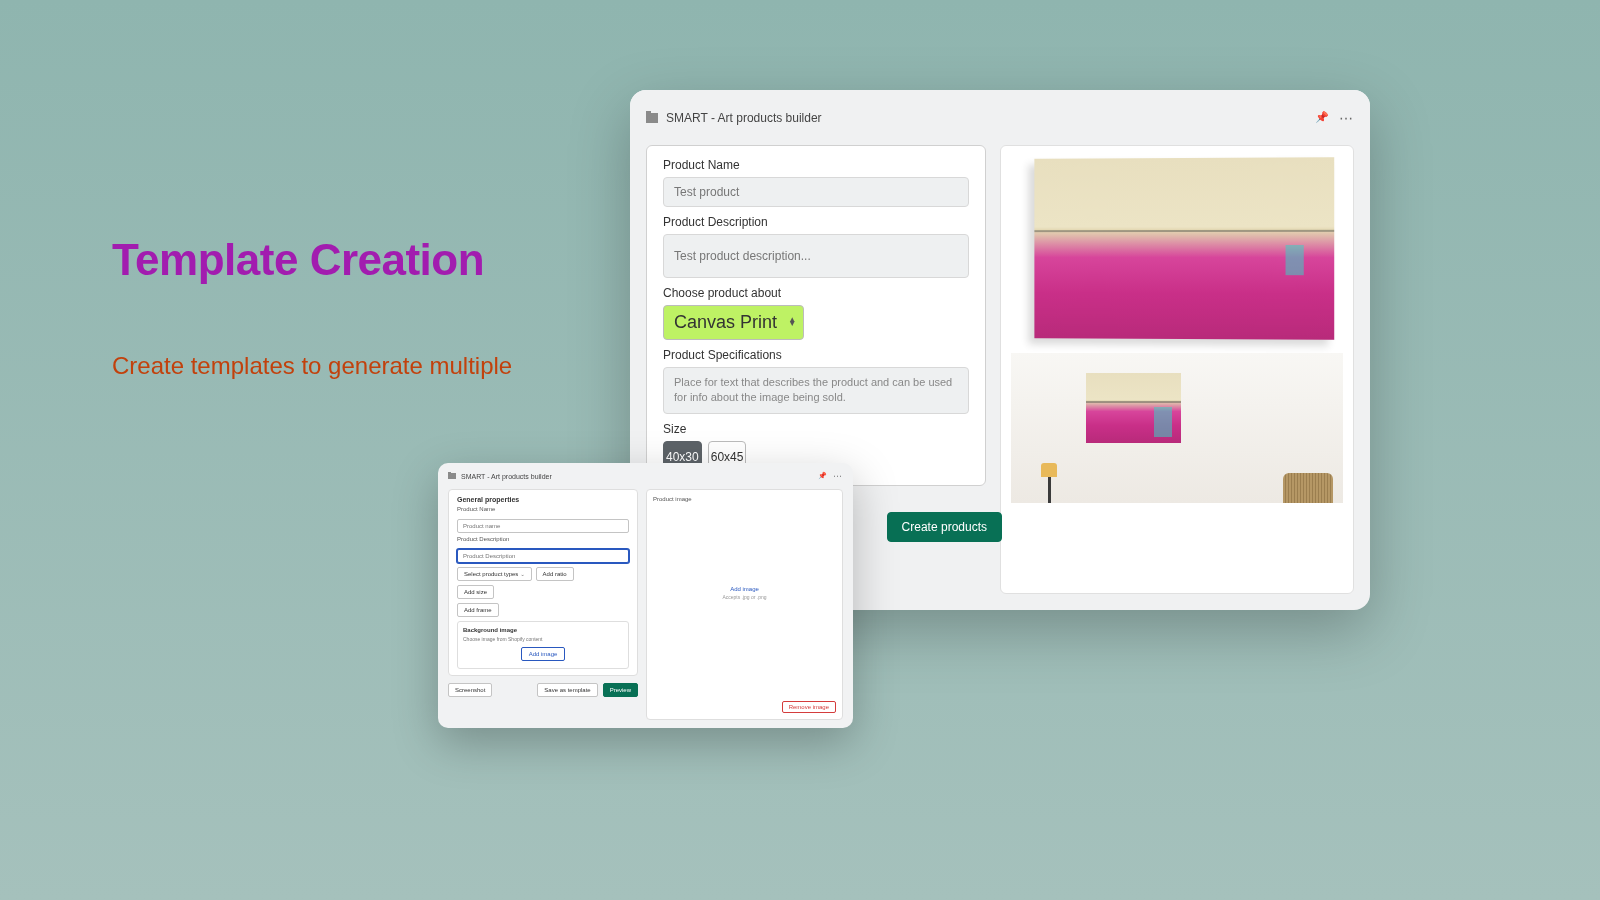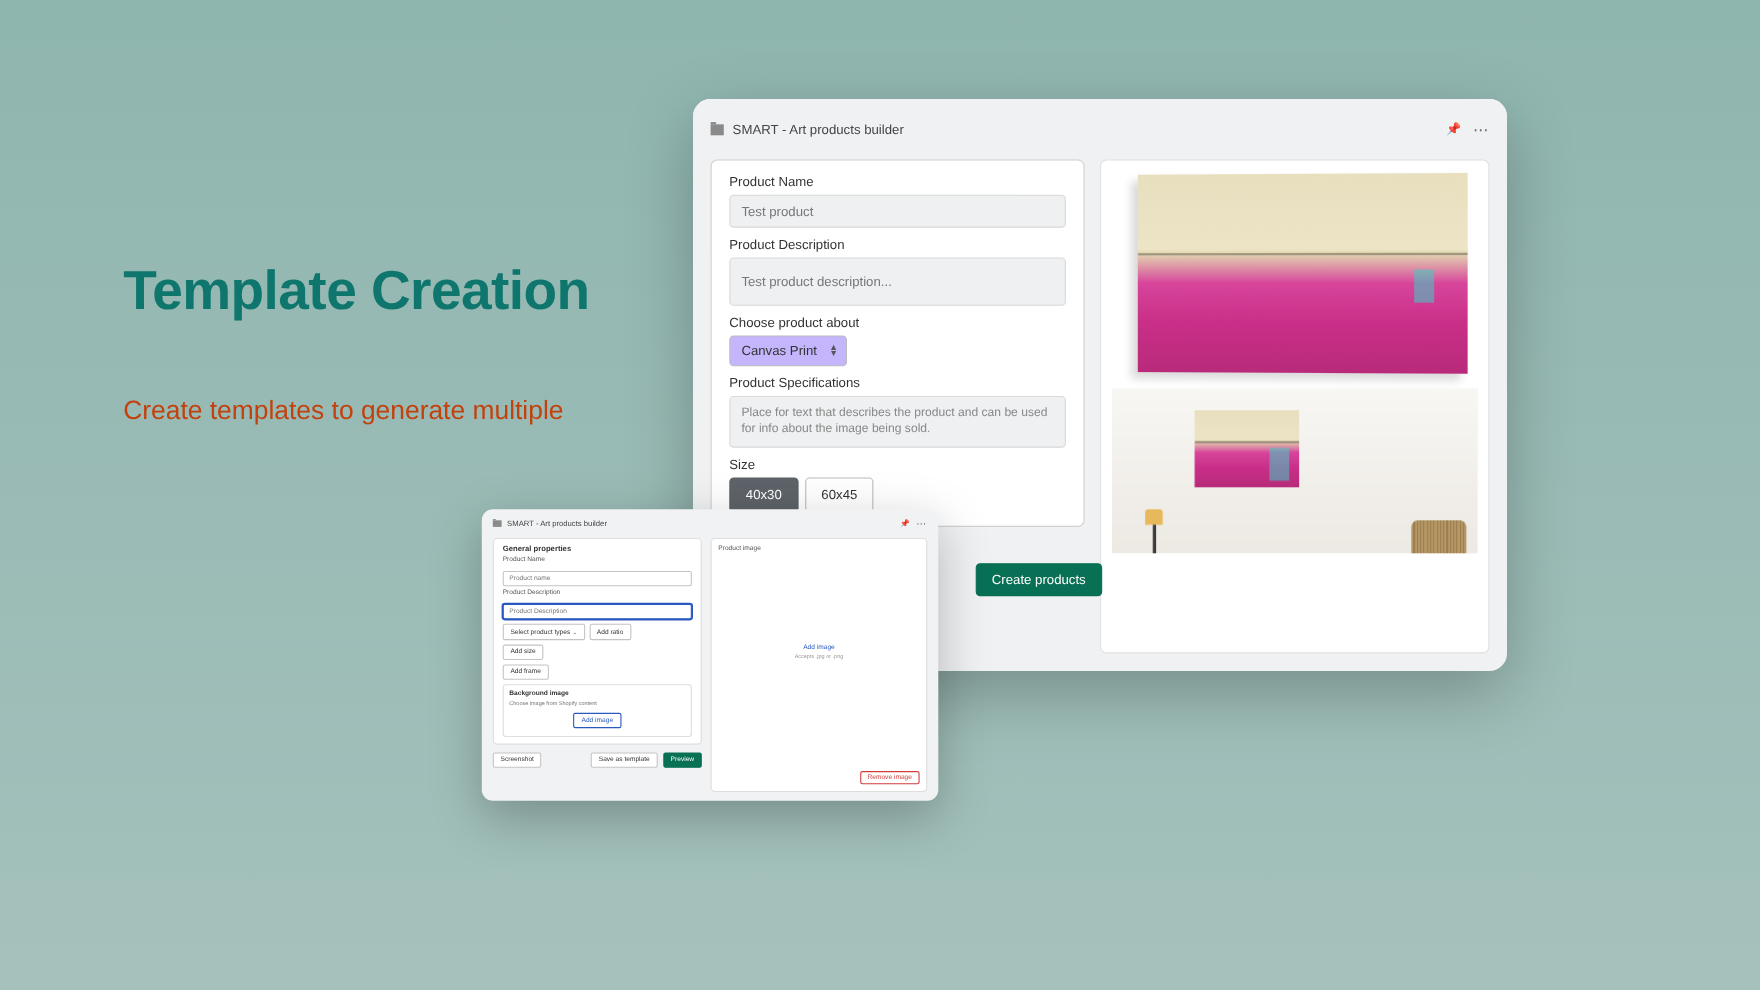--- a/index.html
+++ b/index.html
@@ -10,23 +10,23 @@
   font-family: -apple-system, BlinkMacSystemFont, "Segoe UI", sans-serif;
   position: relative;
   overflow: hidden;
 }
 .hero-text {
   position: absolute;
   left: 112px;
   top: 235px;
 }
 .hero-title {
-  font-size: 50px;
+  font-size: 44px;
   font-weight: 700;
-  color: #0f766e;
+  color: #a21caf;
   letter-spacing: -0.5px;
 }
 .hero-sub {
   margin-top: 60px;
   font-size: 24px;
   color: #c2410c;
   line-height: 1.75;
 }
 
 
@@ -111,25 +111,25 @@
 .textarea-input {
   height: 44px;
   resize: none;
   font-family: inherit;
 }
 .select-wrap {
   display: inline-block;
   position: relative;
 }
 .select-input {
-  background: #c4b5fd;
+  background: #bef264;
   border: 1px solid #bcbcbc;
   border-radius: 4px;
   padding: 6px 26px 6px 10px;
-  font-size: 12px;
+  font-size: 18px;
   color: #333;
   appearance: none;
 }
 .select-arrows {
   position: absolute;
   right: 8px;
   top: 50%;
   transform: translateY(-50%);
   font-size: 8px;
   color: #555;
@@ -145,21 +145,21 @@
   font-size: 11px;
   color: #888;
   line-height: 1.4;
 }
 .size-row {
   display: flex;
   gap: 6px;
   margin-top: 4px;
 }
 .size-btn {
-  padding: 8px 14px;
+  padding: 8px 2px;
   border-radius: 4px;
   font-size: 12px;
   border: 1px solid #bcbcbc;
   background: #fff;
   color: #333;
   cursor: pointer;
 }
 .size-btn.active {
   background: #5d6368;
   border-color: #5d6368;

